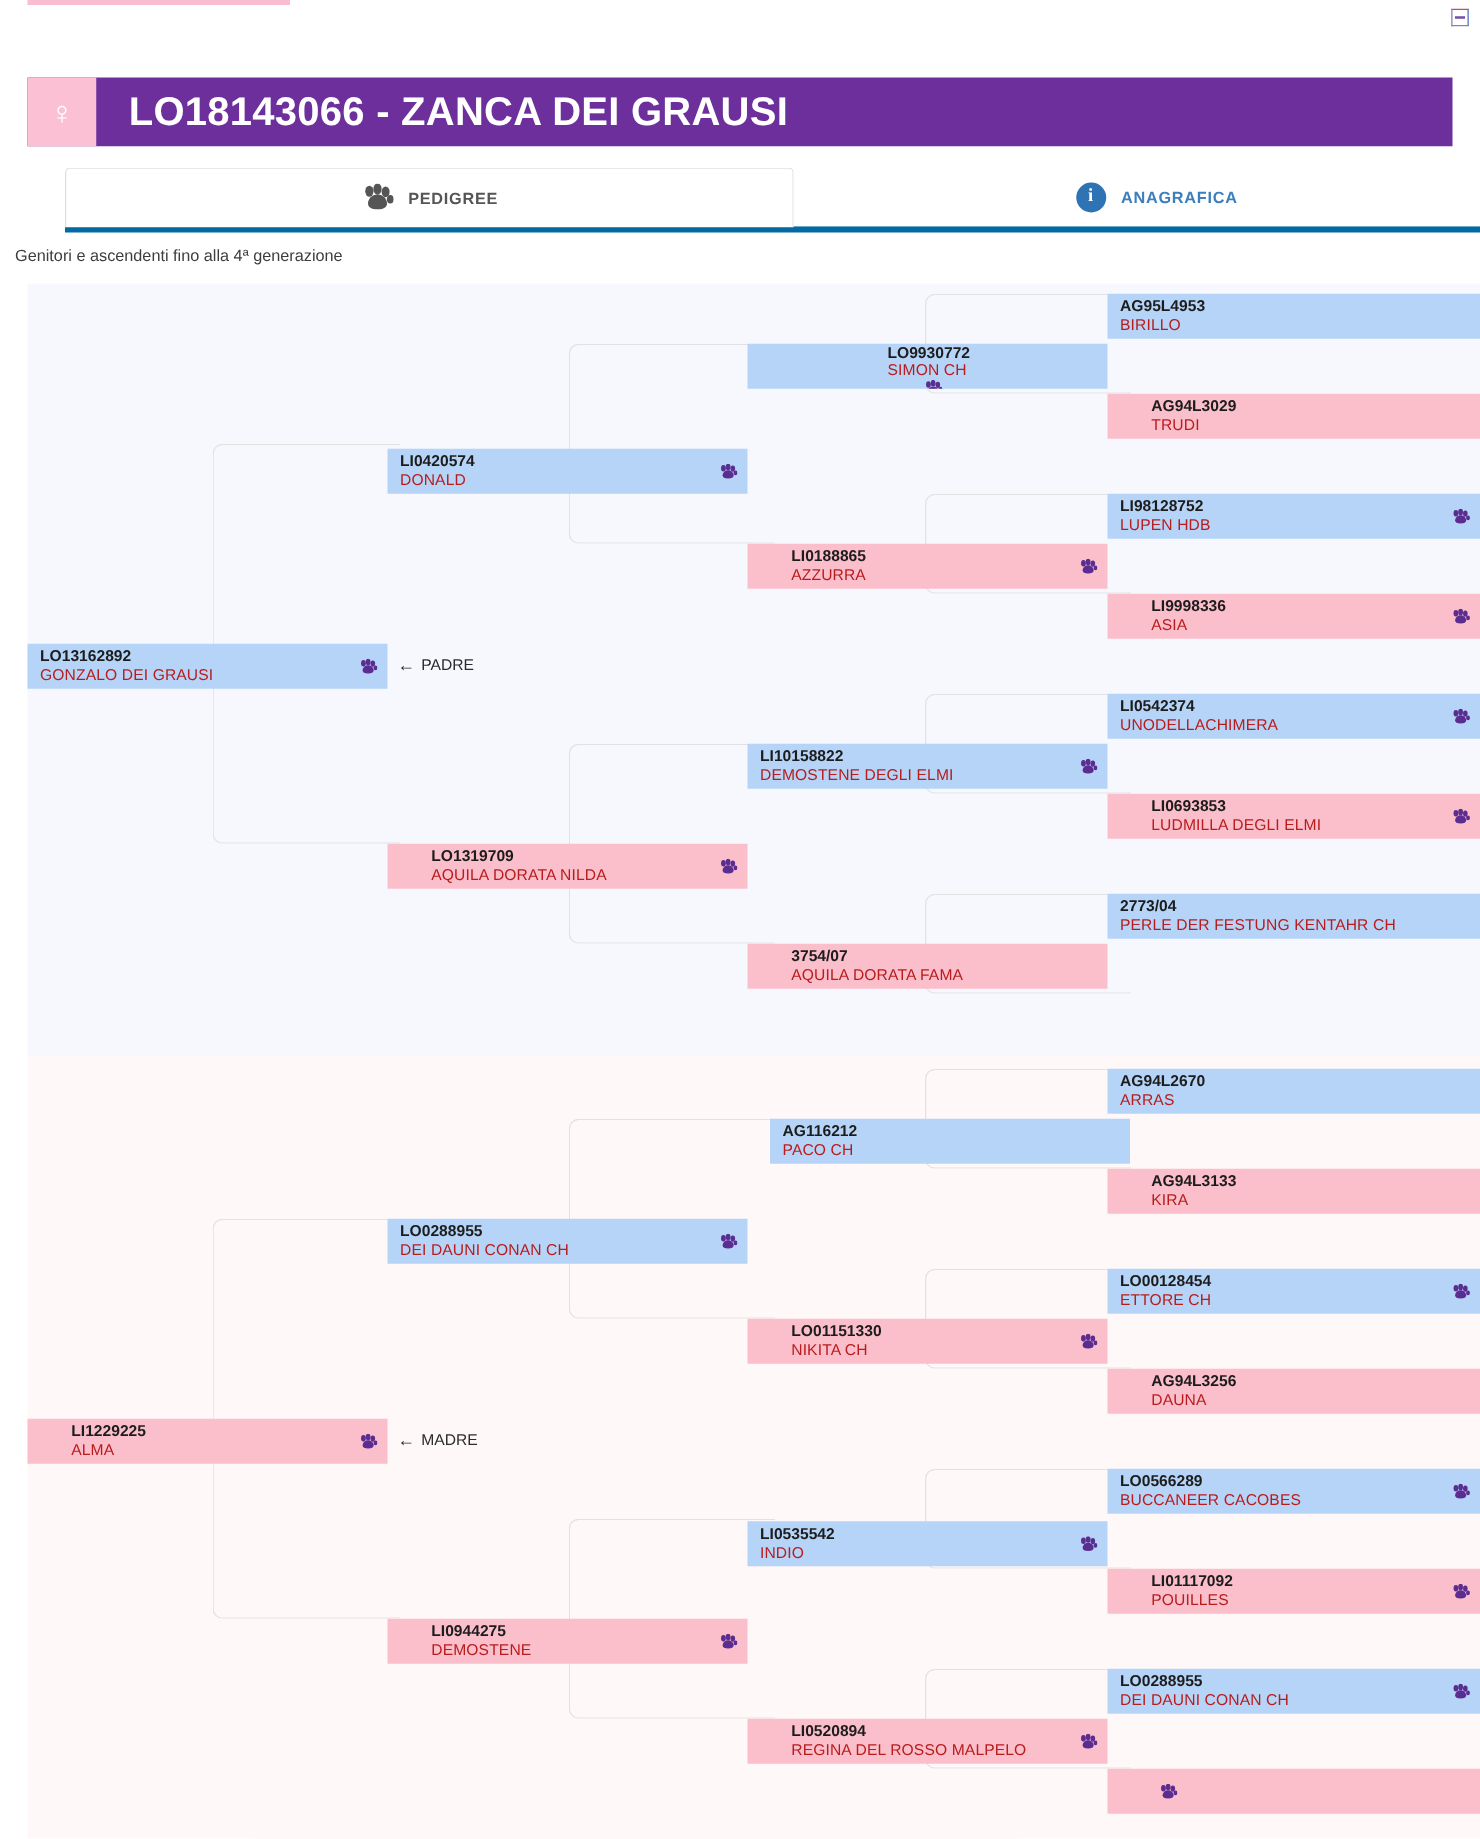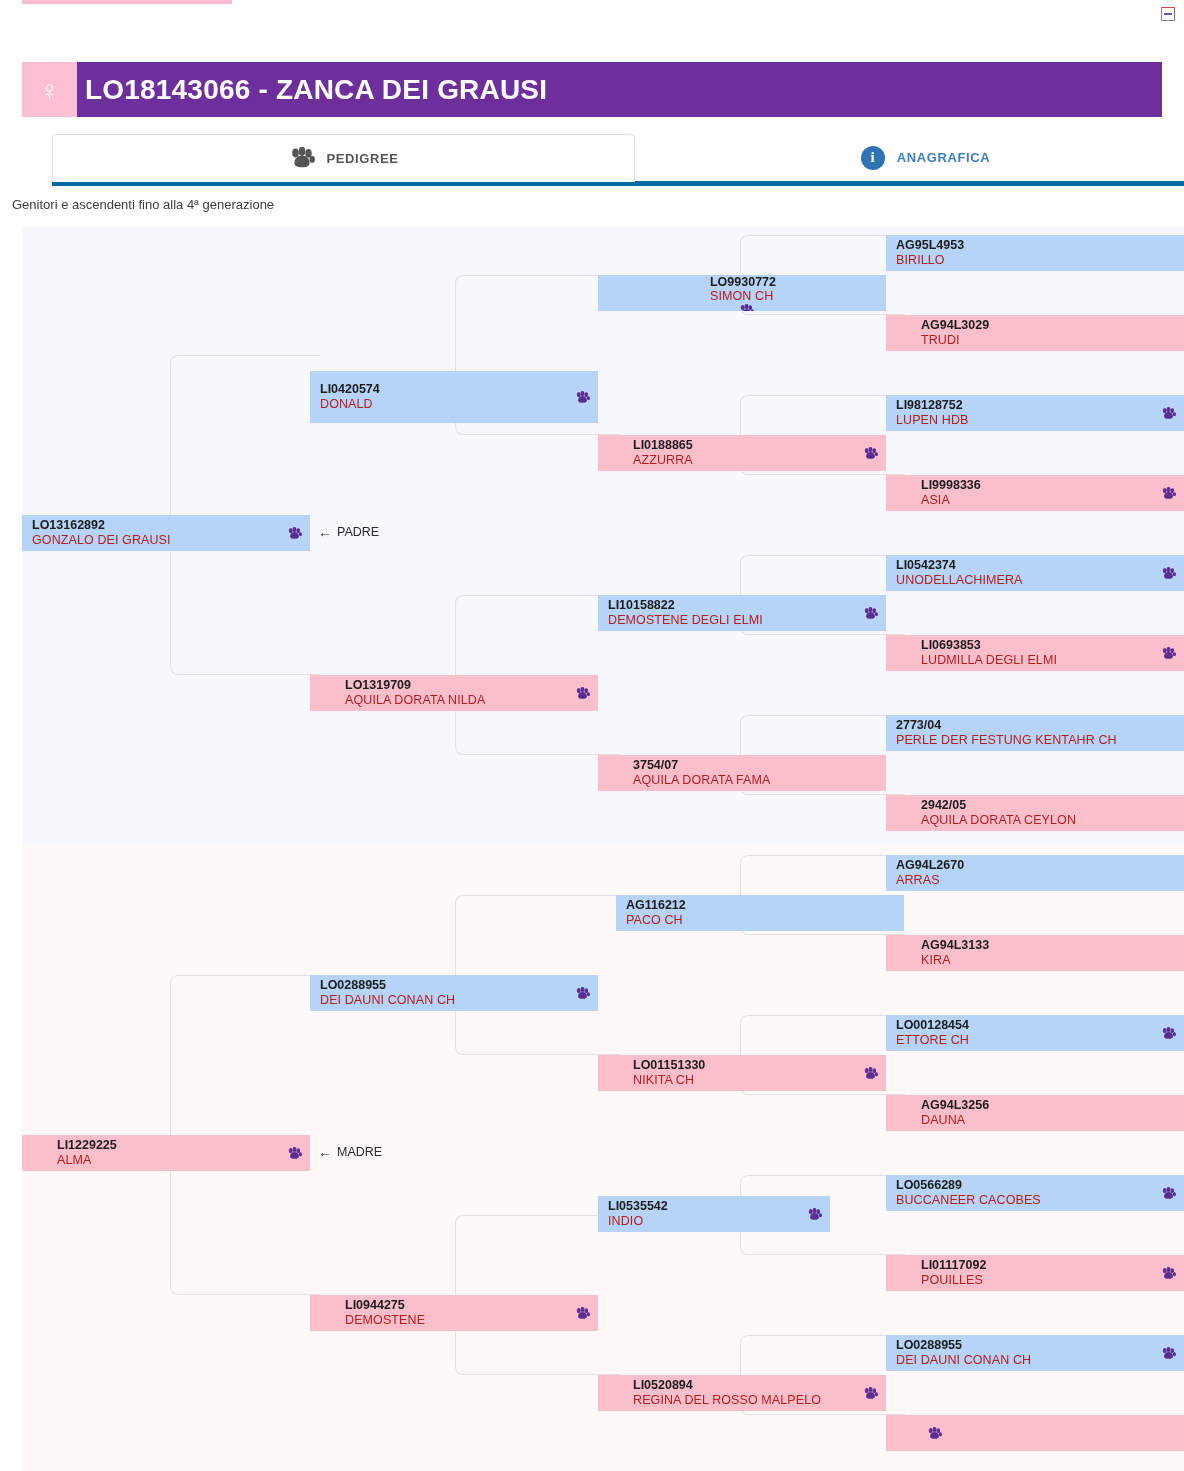--- a/index.html
+++ b/index.html
@@ -52,23 +52,23 @@
     width: 55px;
     background: #fbc0d4;
     display: flex; align-items: center; justify-content: center;
     color: #ffffff;
     font-size: 26px;
     line-height: 1;
   }
   .title-text {
     flex: 1;
     display: flex; align-items: center;
-    padding-left: 8px;
+    padding-left: 26px;
     color: #ffffff;
-    font-size: 28px;
+    font-size: 32px;
     font-weight: 700;
     letter-spacing: .2px;
   }
 
   
   .tabs {
     position: absolute;
     left: 10px; top: 134px;
     width: 1164px; height: 52px;
     display: flex;
@@ -265,21 +265,21 @@
 
     <div class="parent-label" style="left:296px; top:298px;">
       <span class="arrow">←</span>
       <span>PADRE</span>
     </div>
     <div class="parent-label" style="left:296px; top:918px;">
       <span class="arrow">←</span>
       <span>MADRE</span>
     </div>
 
-    <div class="node male" id="n-g2-1" style="left:288px; top:144px; width:288px; height:52px;align-items:center;">
+    <div class="node male" id="n-g2-1" style="left:288px; top:132px; width:288px; height:36px;align-items:center;">
         <div class="txt">
           <div class="reg">LI0420574</div>
           <div class="nm">DONALD</div>
         </div>
         <span class="paw">
           <svg width="15" height="13" viewBox="0 0 26 22">
             <ellipse cx="6.5" cy="6" rx="3.3" ry="4.4" fill="#5b2d91"></ellipse>
             <ellipse cx="13" cy="4.2" rx="3.3" ry="4.6" fill="#5b2d91"></ellipse>
             <ellipse cx="19.5" cy="6.4" rx="3.2" ry="4.3" fill="#5b2d91"></ellipse>
             <ellipse cx="23.2" cy="12.4" rx="2.7" ry="3.4" fill="#5b2d91"></ellipse>
@@ -398,21 +398,21 @@
         <span class="paw">
           <svg width="15" height="13" viewBox="0 0 26 22">
             <ellipse cx="6.5" cy="6" rx="3.3" ry="4.4" fill="#5b2d91"></ellipse>
             <ellipse cx="13" cy="4.2" rx="3.3" ry="4.6" fill="#5b2d91"></ellipse>
             <ellipse cx="19.5" cy="6.4" rx="3.2" ry="4.3" fill="#5b2d91"></ellipse>
             <ellipse cx="23.2" cy="12.4" rx="2.7" ry="3.4" fill="#5b2d91"></ellipse>
             <path d="M13 8.6c4.6 0 7.6 3.6 7.6 7.1 0 3.1-2.6 4.6-7.6 4.6s-7.6-1.5-7.6-4.6c0-3.5 3-7.1 7.6-7.1z" fill="#5b2d91"></path>
           </svg>
         </span>
       </div>
-    <div class="node male" id="n-g3-7" style="left:576px; top:969px; width:232px; height:36px;align-items:center;">
+    <div class="node male" id="n-g3-7" style="left:576px; top:990px; width:288px; height:36px;align-items:center;">
         <div class="txt">
           <div class="reg">LI0535542</div>
           <div class="nm">INDIO</div>
         </div>
         <span class="paw">
           <svg width="15" height="13" viewBox="0 0 26 22">
             <ellipse cx="6.5" cy="6" rx="3.3" ry="4.4" fill="#5b2d91"></ellipse>
             <ellipse cx="13" cy="4.2" rx="3.3" ry="4.6" fill="#5b2d91"></ellipse>
             <ellipse cx="19.5" cy="6.4" rx="3.2" ry="4.3" fill="#5b2d91"></ellipse>
             <ellipse cx="23.2" cy="12.4" rx="2.7" ry="3.4" fill="#5b2d91"></ellipse>
@@ -507,26 +507,20 @@
             <path d="M13 8.6c4.6 0 7.6 3.6 7.6 7.1 0 3.1-2.6 4.6-7.6 4.6s-7.6-1.5-7.6-4.6c0-3.5 3-7.1 7.6-7.1z" fill="#5b2d91"></path>
           </svg>
         </span>
       </div>
     <div class="node male" id="n-g4-7" style="left:864px; top:488px;  width:298px; height:36px;">
         <div class="txt">
           <div class="reg">2773/04</div>
           <div class="nm">PERLE DER FESTUNG KENTAHR CH</div>
         </div>
       </div>
-    <div class="node female" id="n-g4-8" style="left:864px; top:568px;  width:298px; height:36px;">
-        <div class="txt">
-          <div class="reg">2942/05</div>
-          <div class="nm">AQUILA DORATA CEYLON</div>
-        </div>
-      </div>
     <div class="node male" id="n-g4-9" style="left:864px; top:628px;  width:298px; height:36px;">
         <div class="txt">
           <div class="reg">AG94L2670</div>
           <div class="nm">ARRAS</div>
         </div>
       </div>
     <div class="node female" id="n-g4-10" style="left:864px; top:708px;  width:298px; height:36px;">
         <div class="txt">
           <div class="reg">AG94L3133</div>
           <div class="nm">KIRA</div>

